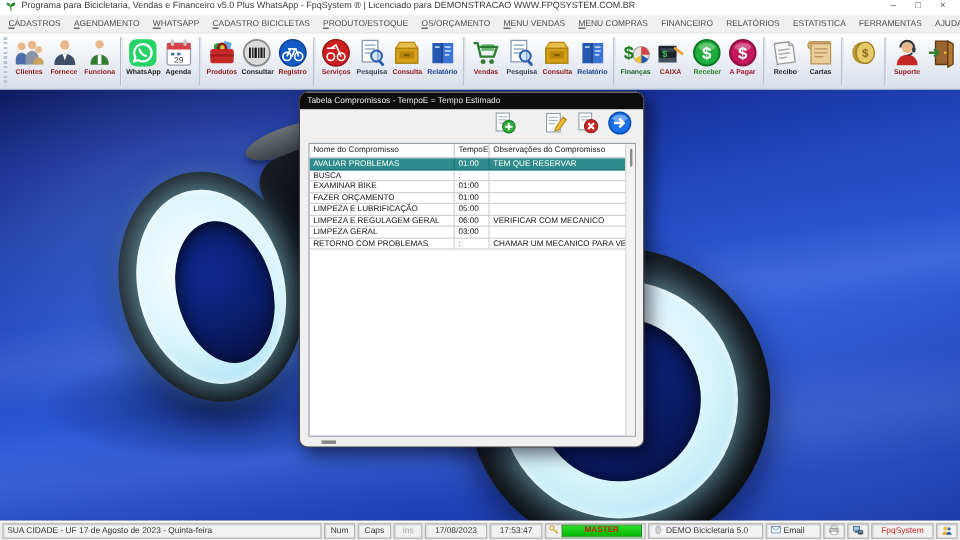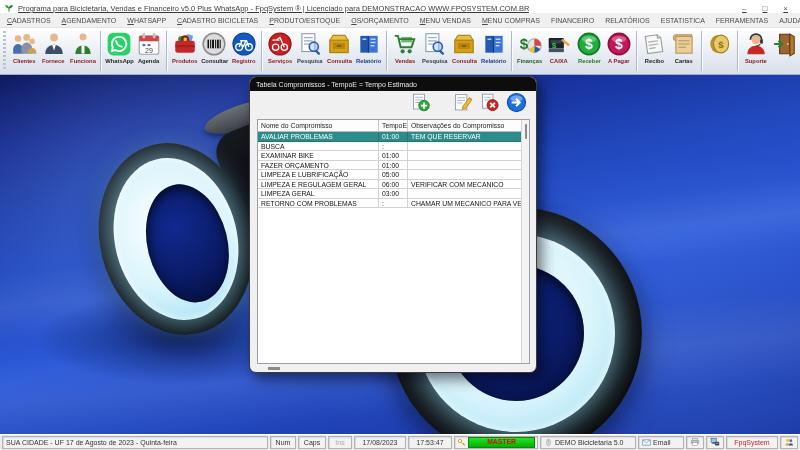--- a/index.html
+++ b/index.html
@@ -1,20 +1,20 @@
 <!DOCTYPE html>
 <html><head>
 <meta charset="utf-8">
 <style>
   html,body{margin:0;padding:0;background:#777;}
   .screen{position:relative;width:800px;height:450px;overflow:hidden;
     font-family:"Liberation Sans",sans-serif;background:#f0f0f0;user-select:none;}
   
-  .titlebar{height:13px;background:#ffffff;display:flex;align-items:flex-end;padding:0 4px;
-    font-size:7.5px;color:#3a3a3a;text-decoration:underline;}
+  .titlebar{height:13px;background:#ffffff;display:flex;align-items:flex-start;padding:0 4px;
+    font-size:7.5px;color:#3a3a3a;}
   .titlebar .ticon{display:flex;align-items:center;margin-right:4px;}
   .title-text{white-space:nowrap;overflow:hidden;}
   .win-controls{margin-left:auto;display:flex;align-items:center;gap:16px;padding-right:8px;
     color:#555;font-size:8px;}
   .win-controls span{cursor:default;}
   
   .menubar{height:14px;background:#f0f0f0;display:flex;align-items:center;gap:11px;
     padding:0 7px;font-size:7px;color:#4a4a4a;border-bottom:1px solid #e2e2e2;}
   .menu-item{white-space:nowrap;display:flex;align-items:center;gap:2px;cursor:default;}
   .menu-item u{text-decoration:underline;}

